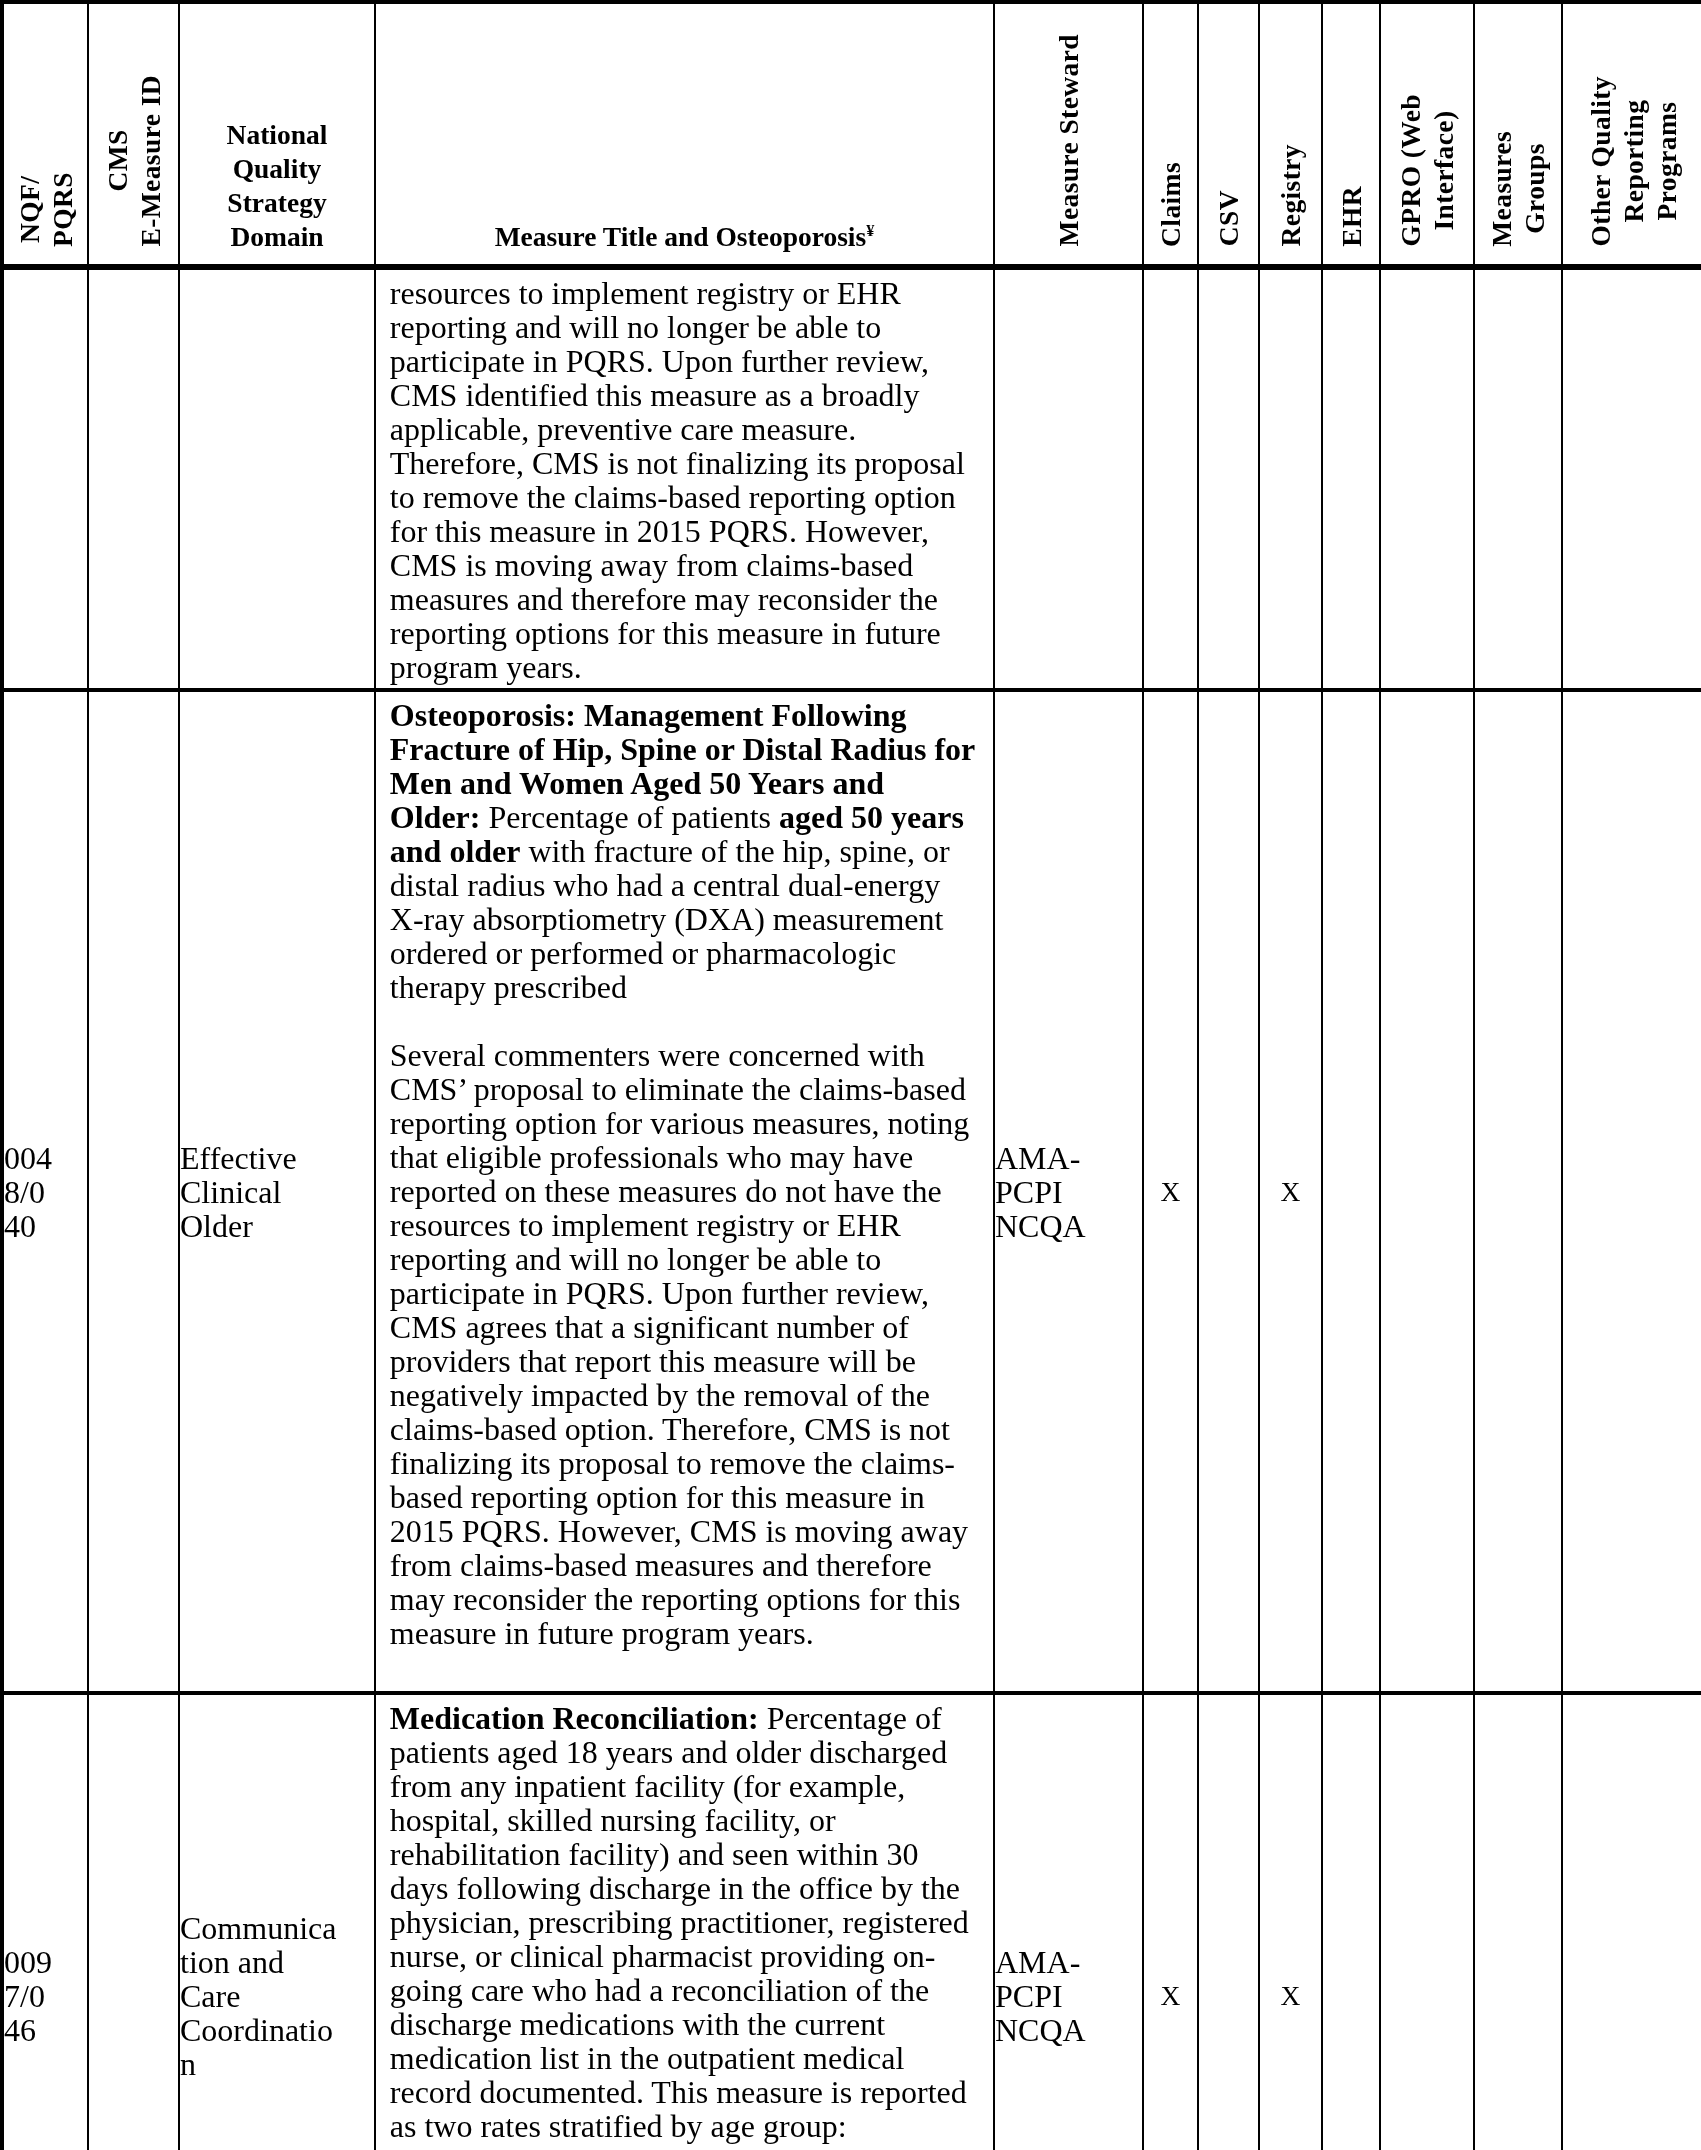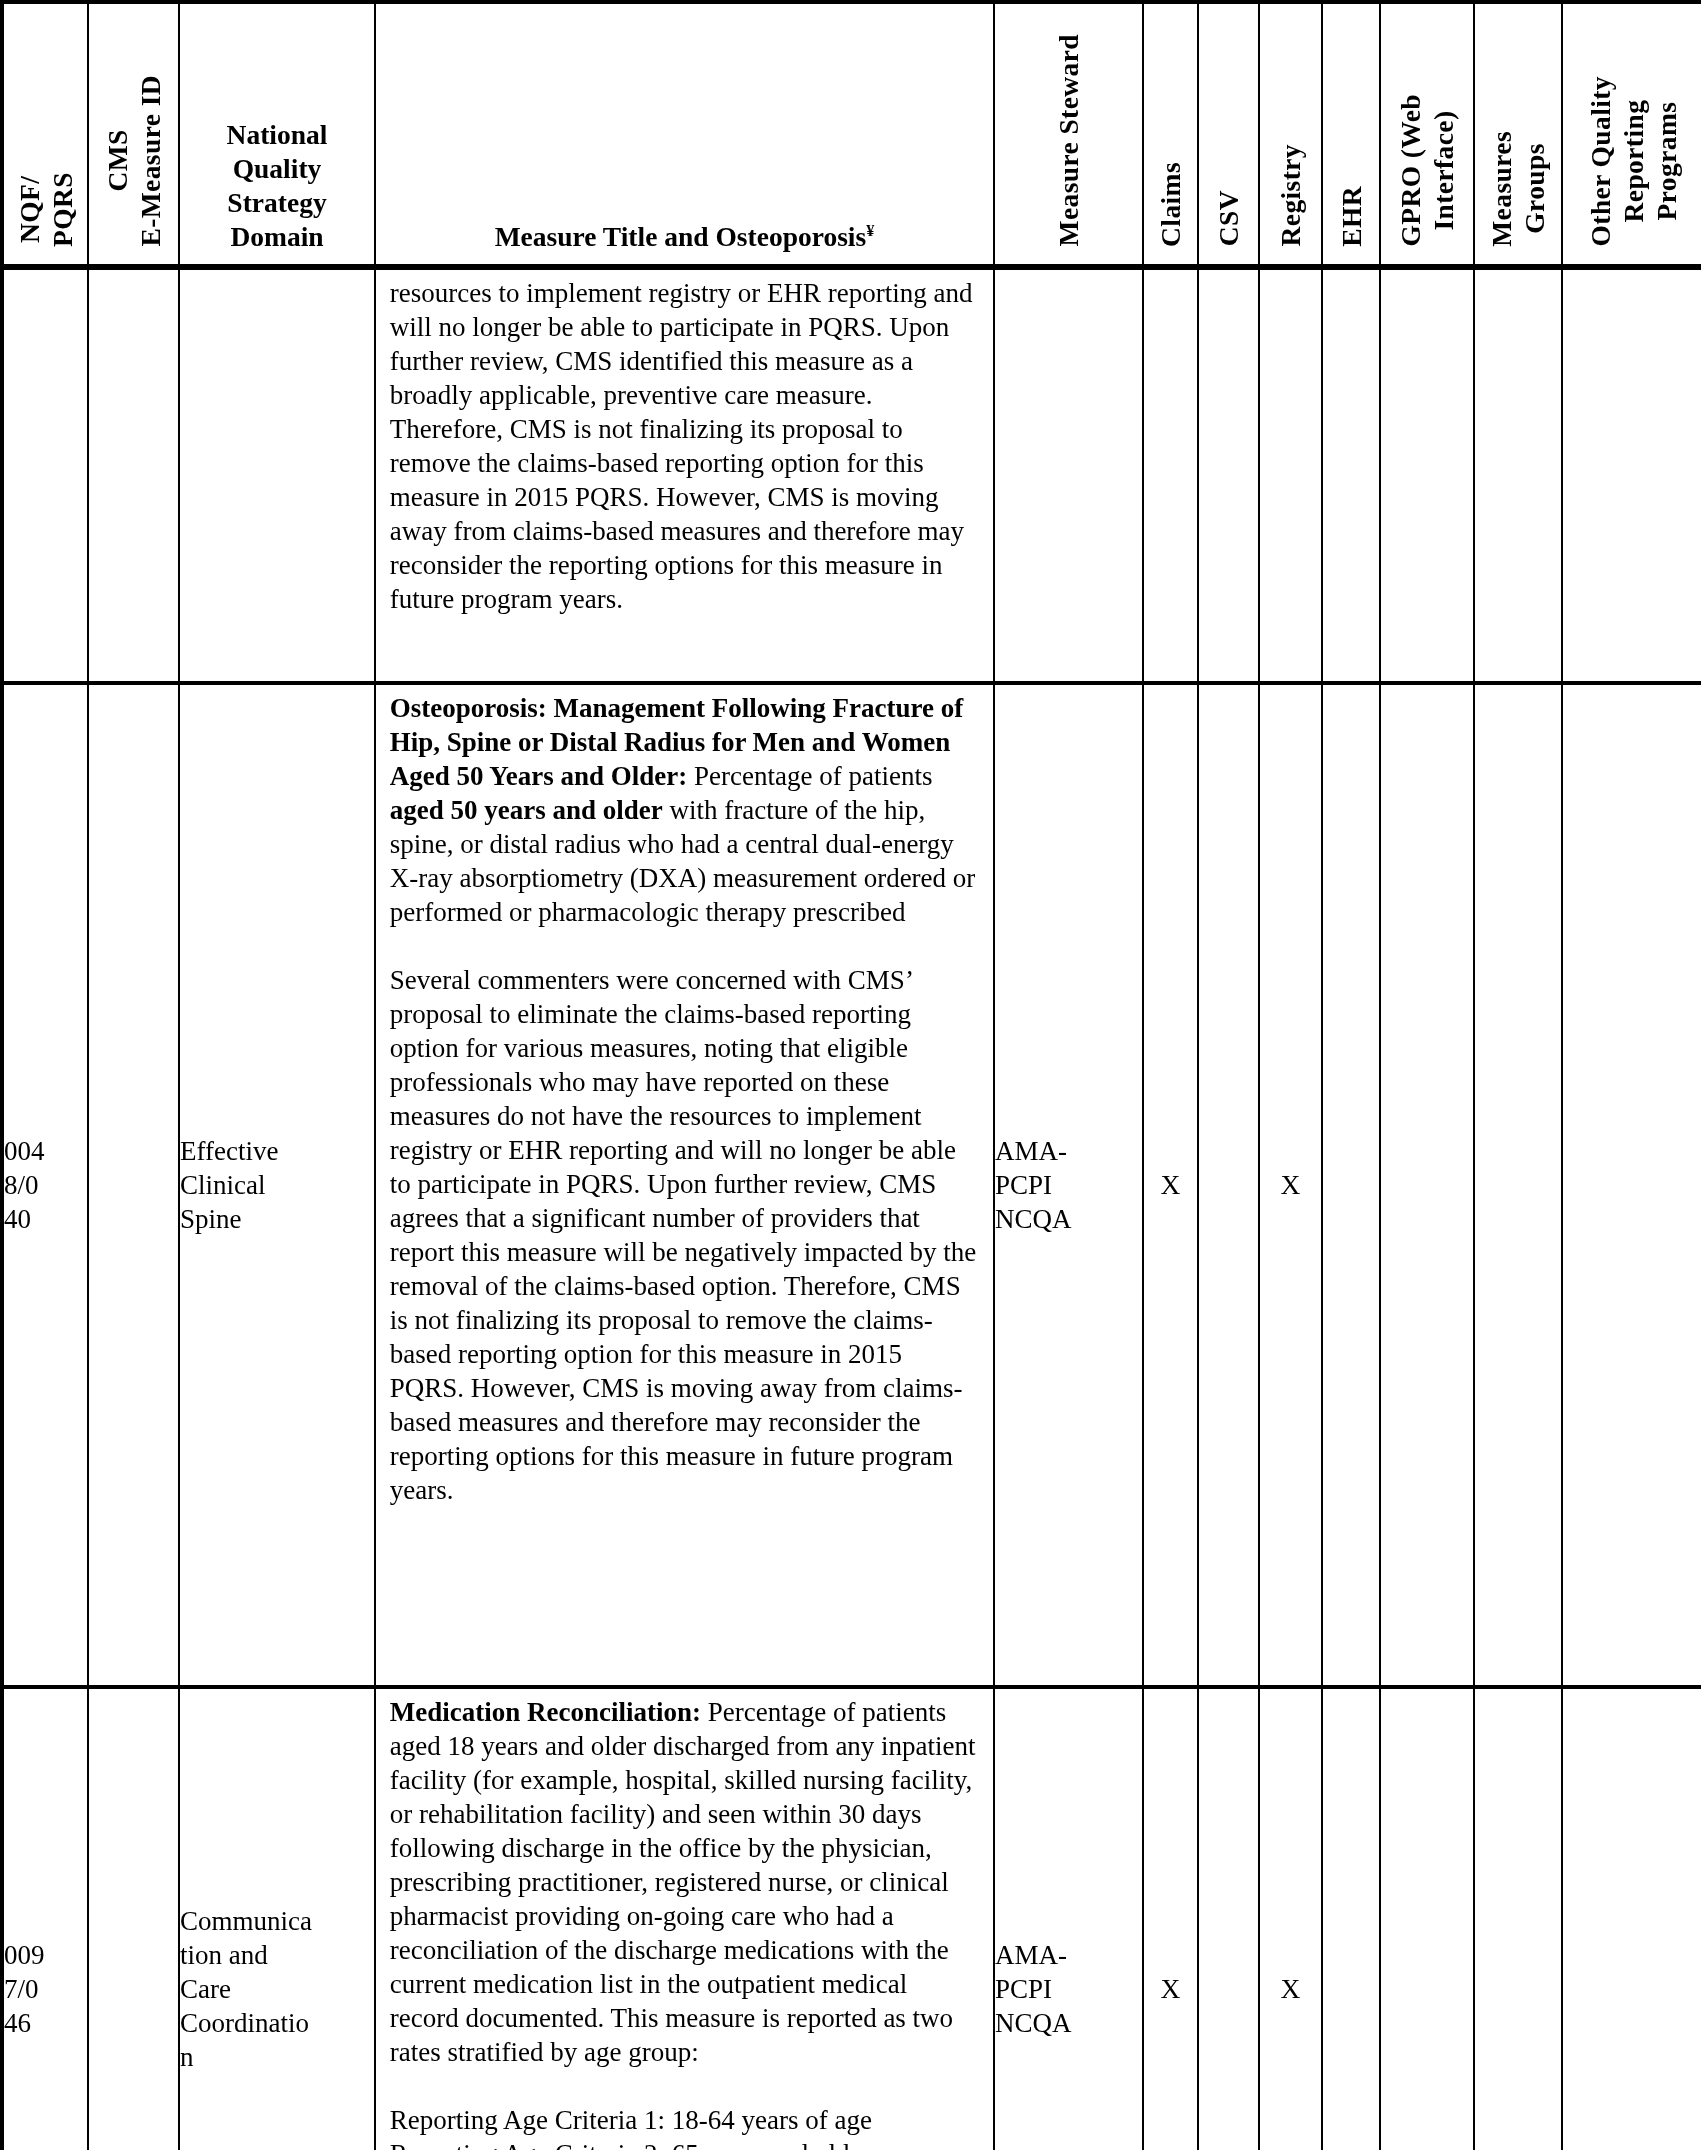--- a/index.html
+++ b/index.html
@@ -62,21 +62,21 @@
     line-height: 0;
   }
 
   
   tr.r0 { height: 416px; }
   tr.r1 { height: 1003px; }
   tr.r2 { height: 605px; }
   thead tr { height: 265px; }
 
   td {
-    font-size: 27px;
+    font-size: 32px;
     line-height: 34px;
   }
   td.center {
     text-align: left;
     vertical-align: middle;
     white-space: pre-line;
   }
   td.desc {
     text-align: left;
     vertical-align: top;
@@ -152,21 +152,21 @@
       <td class="mark"></td>
     </tr>
 
     <tr class="r1">
       <td class="center">004
 8/0
 40</td>
       <td class="center"></td>
       <td class="center">Effective
 Clinical
-Spine</td>
+Older</td>
       <td class="desc"><span class="seg-bold ">Osteoporosis: Management Following Fracture of Hip, Spine or Distal Radius for Men and Women Aged 50 Years and Older: </span><span class="">Percentage of patients </span><span class="seg-bold seg-underline">aged 50 years and older</span><span class=""> with fracture of the hip, spine, or distal radius who had a central dual-energy X-ray absorptiometry (DXA) measurement ordered or performed or pharmacologic therapy prescribed
 
 Several commenters were concerned with CMS’ proposal to eliminate the claims-based reporting option for various measures, noting that eligible professionals who may have reported on these measures do not have the resources to implement registry or EHR reporting and will no longer be able to participate in PQRS.  Upon further review, CMS agrees that a significant number of providers that report this measure will be negatively impacted by the removal of the claims-based option. Therefore, CMS is not finalizing its proposal to remove the claims-based reporting option for this measure in 2015 PQRS. However, CMS is moving away from claims-based measures and therefore may reconsider the reporting options for this measure in future program years.</span></td>
       <td class="center">AMA-
 PCPI
 NCQA</td>
       <td class="mark">X</td>
       <td class="mark"></td>
       <td class="mark">X</td>
       <td class="mark"></td>

